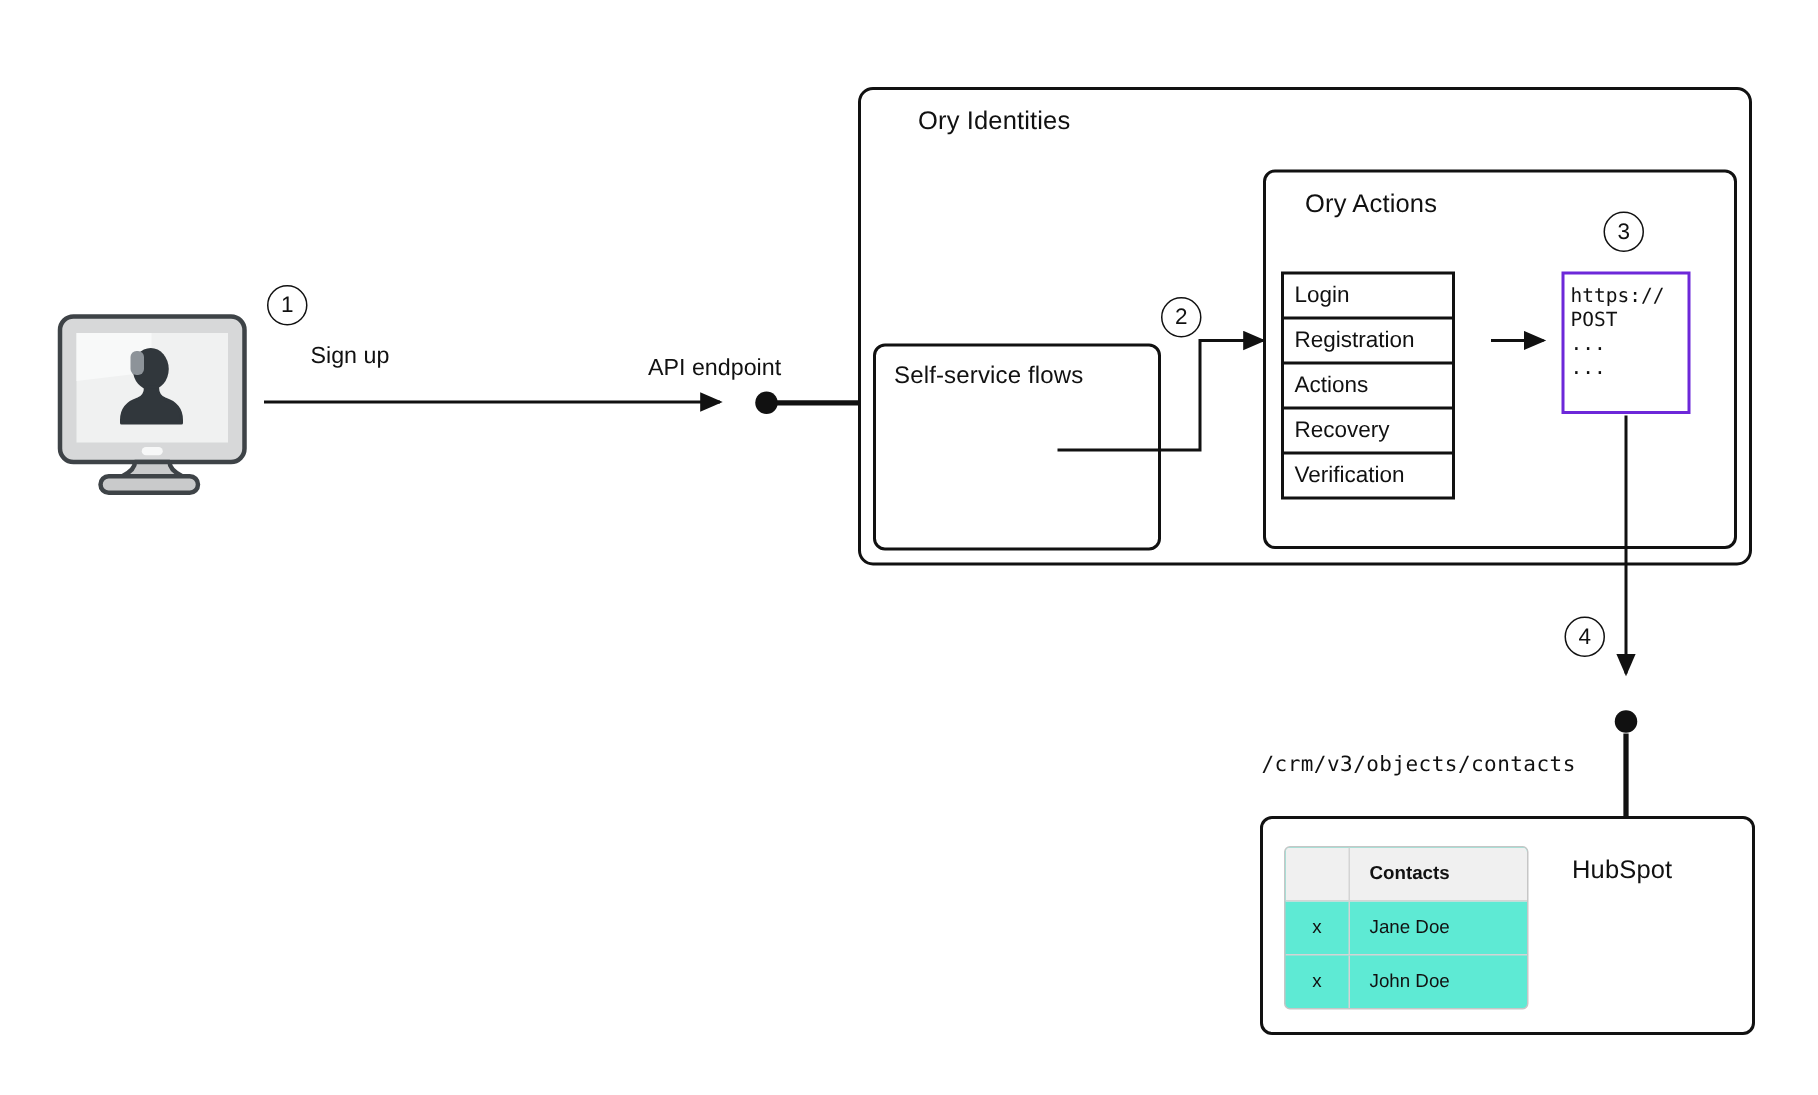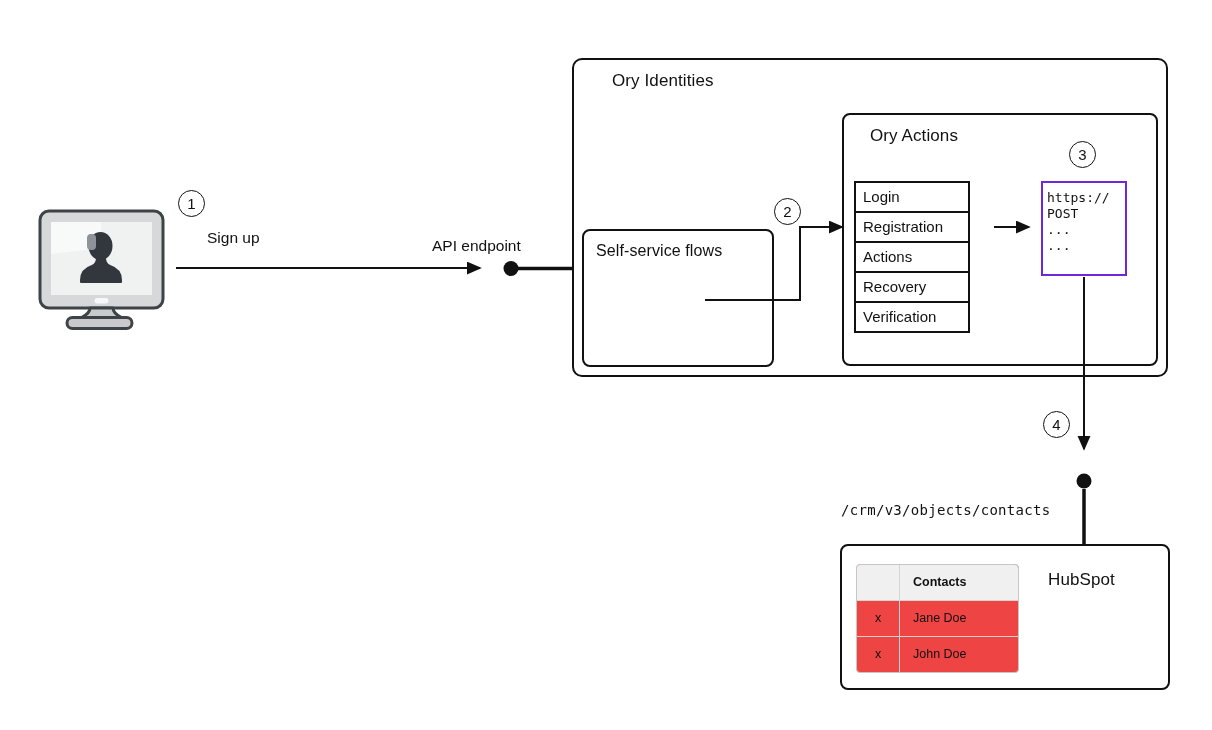--- a/index.html
+++ b/index.html
@@ -54,21 +54,21 @@
   .code-line{
     font-family:"DejaVu Sans Mono","Liberation Mono",monospace;
     font-size:13px;line-height:16px;white-space:pre;
   }
   
   .hubspot{left:840px;top:544px;width:330px;height:146px;border-radius:8px;}
   .hubspot>.box-title{left:206px;top:24px;}
   .contacts-table{
     position:absolute;left:14px;top:18px;width:163px;
     border:1px solid #c6c6c6;border-radius:4px;
-    background:#ef4444;box-sizing:border-box;overflow:hidden;
+    background:#5eead4;box-sizing:border-box;overflow:hidden;
   }
   .ct-row{display:flex;border-bottom:1px solid #d4d4d4;}
   .ct-row:last-child{border-bottom:none;}
   .ct-header{background:#f0f0f0;}
   .ct-header .ct-cell{font-weight:700;}
   .ct-cell{
     font-size:12.5px;line-height:35px;height:35px;
     white-space:nowrap;overflow:hidden;
   }
   .ct-col1{width:43px;text-align:center;border-right:1px solid #d4d4d4;box-sizing:border-box;}

